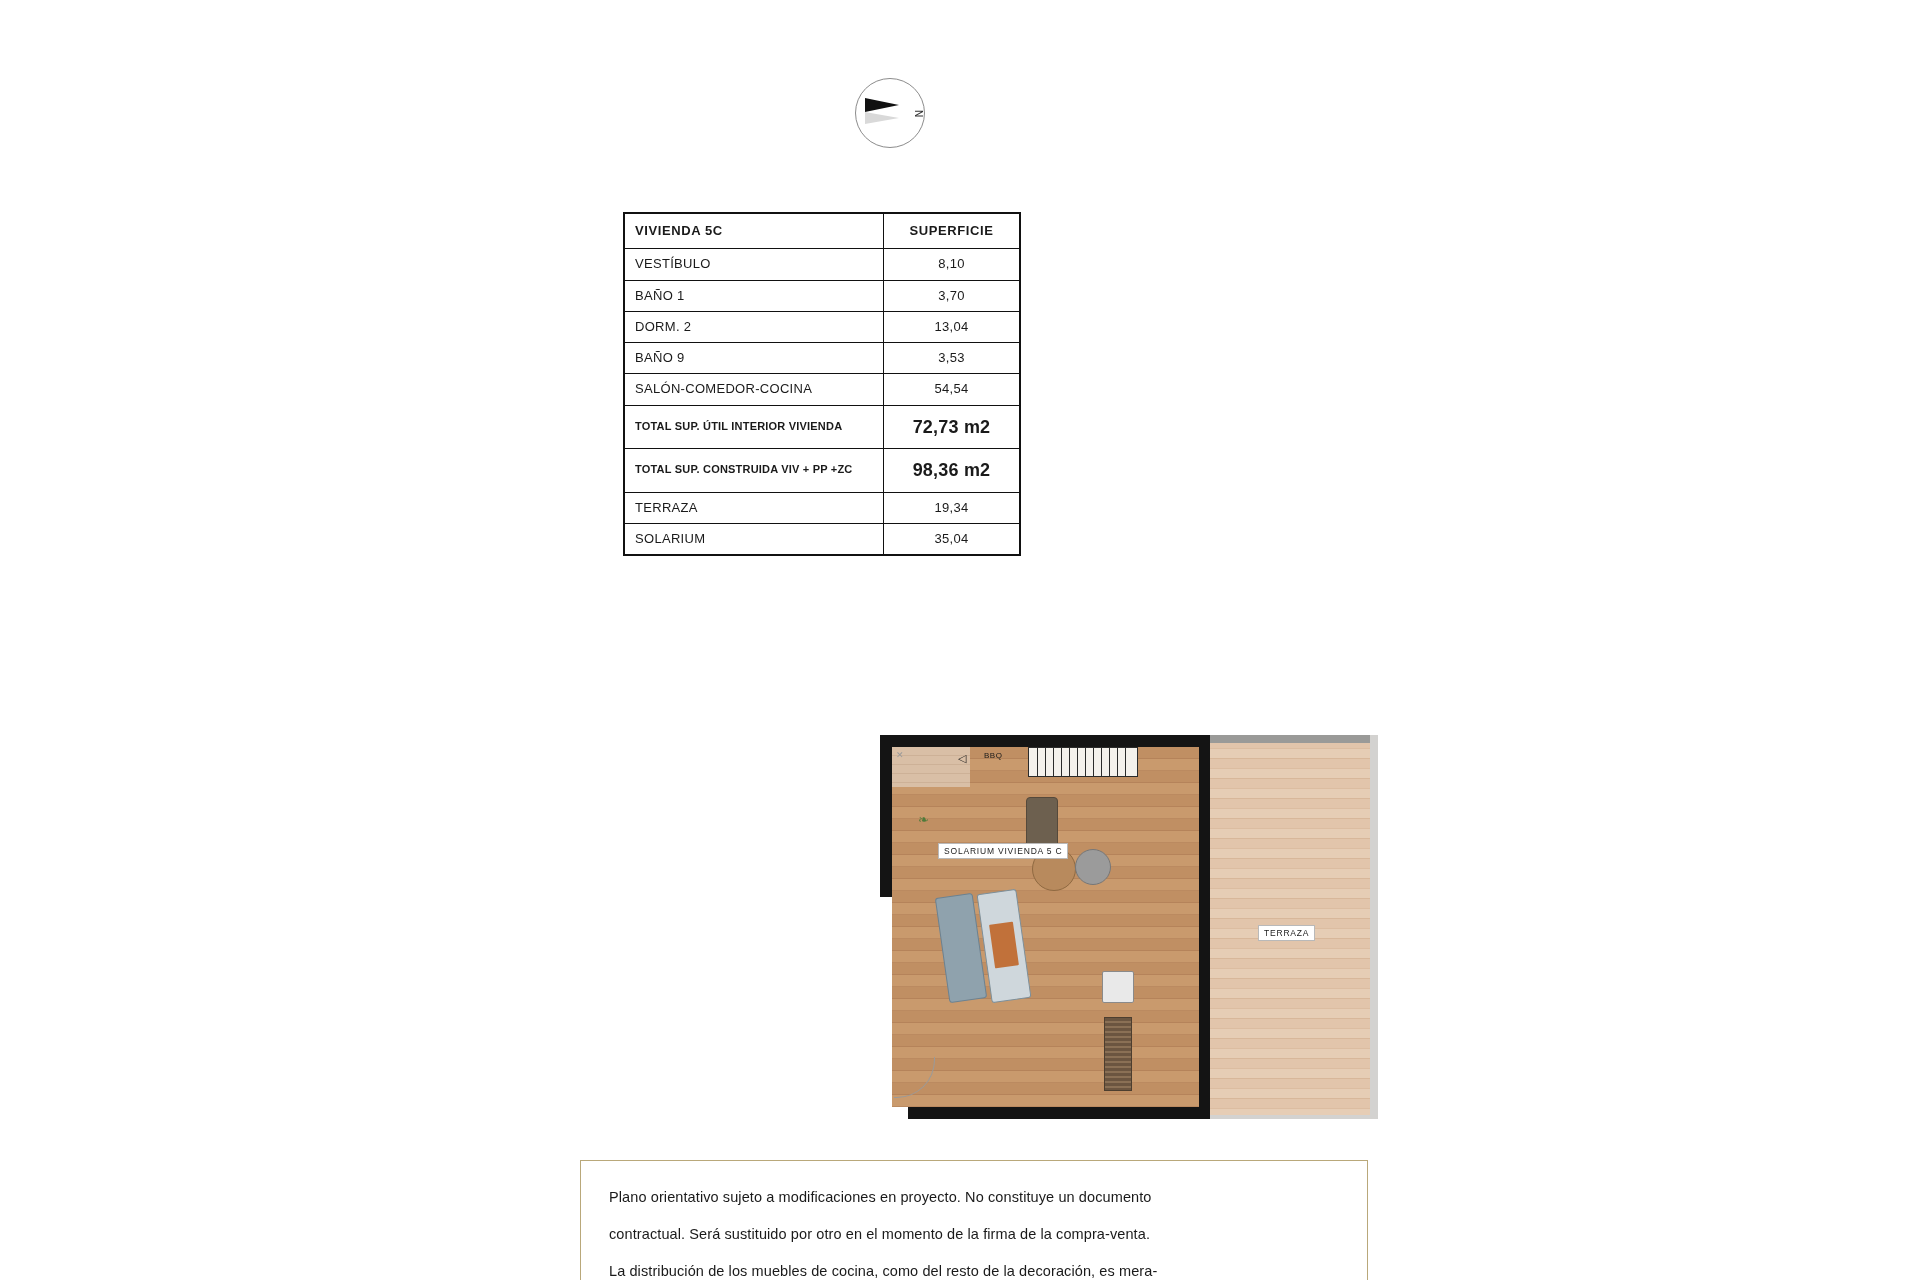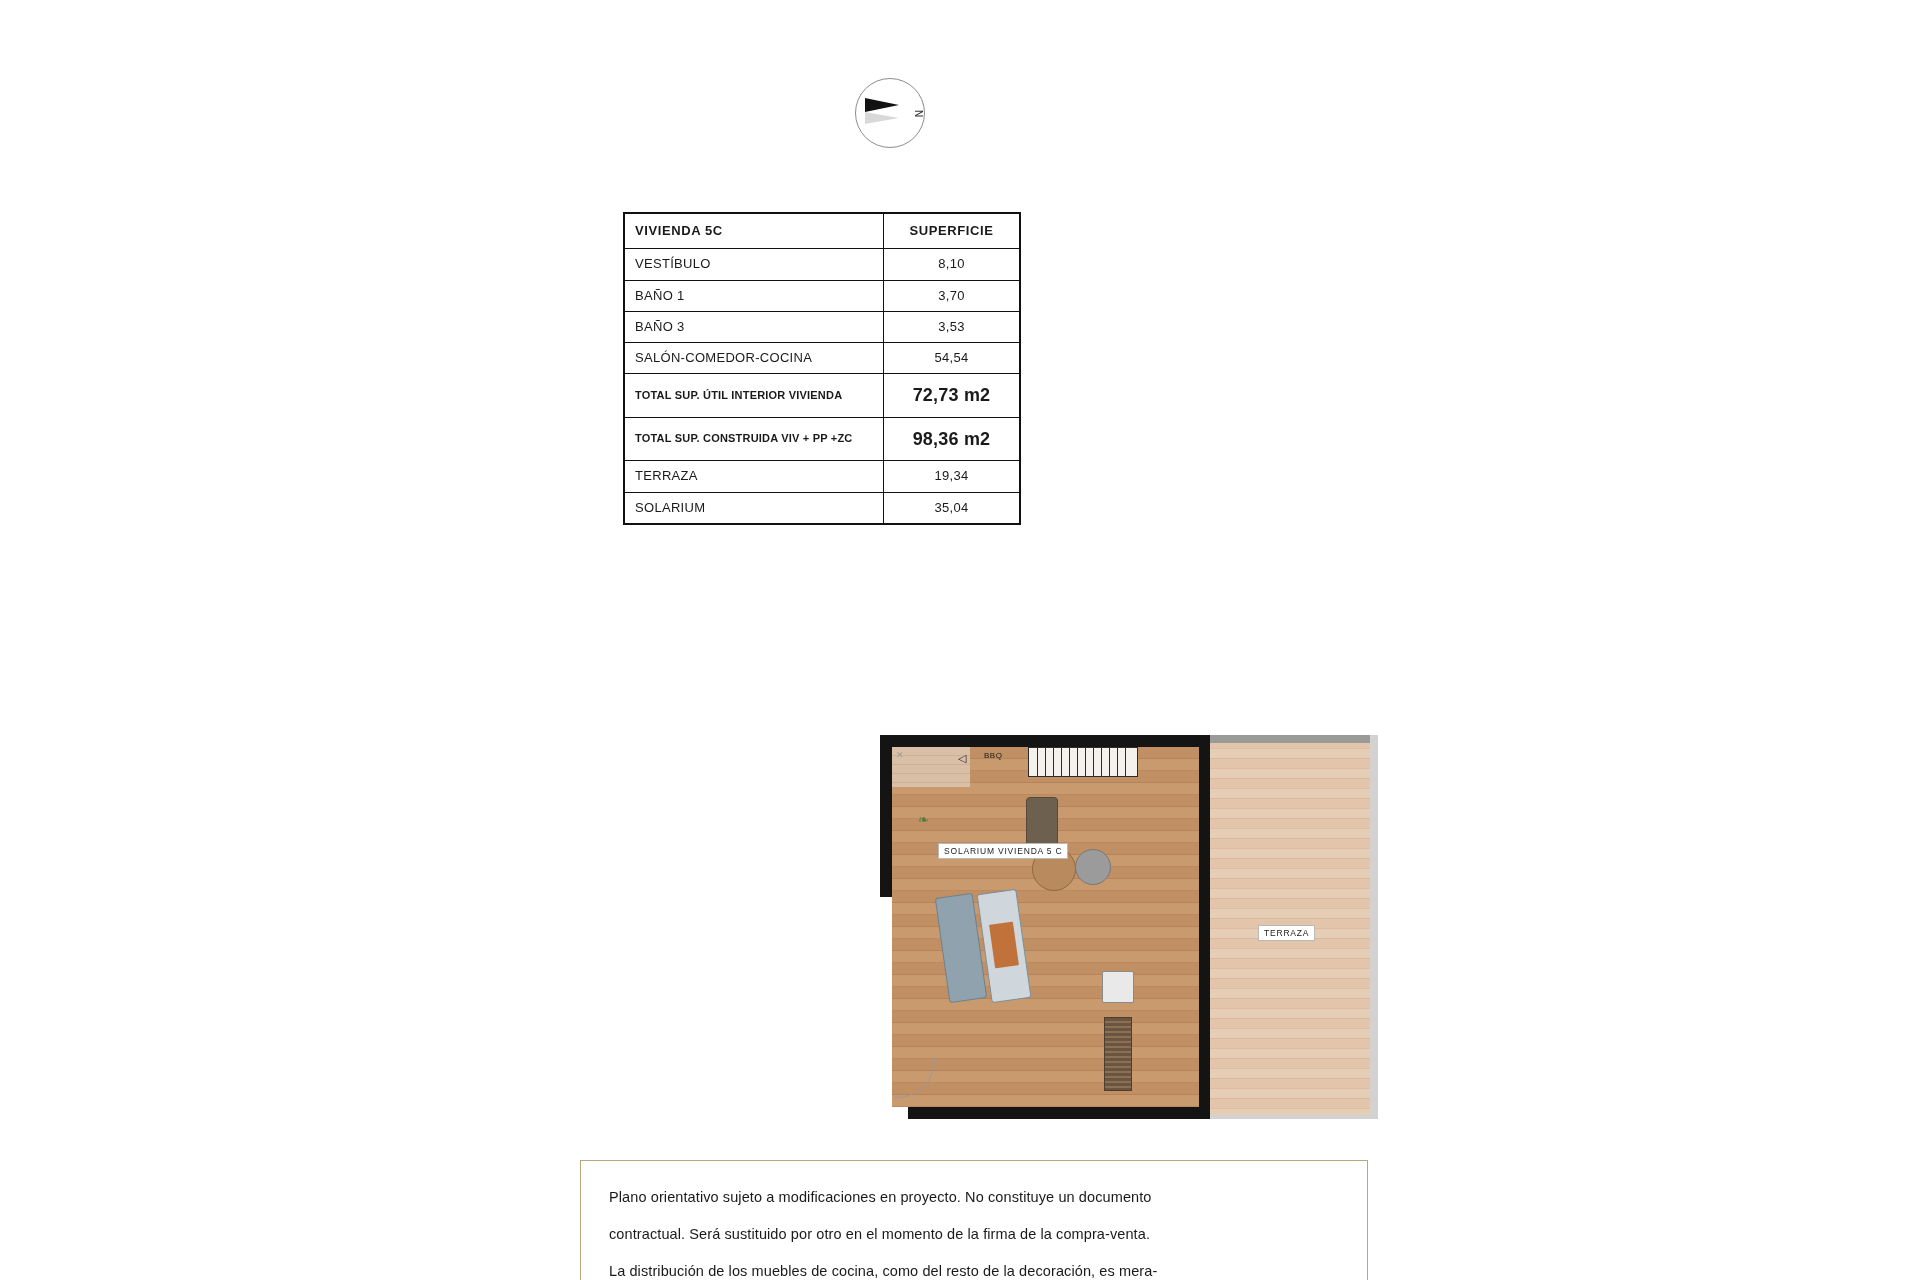--- a/index.html
+++ b/index.html
@@ -345,21 +345,25 @@
         </tr>
         <tr>
           <td class="label">VESTÍBULO</td>
           <td class="value">8,10</td>
         </tr>
         <tr>
           <td class="label">BAÑO 1</td>
           <td class="value">3,70</td>
         </tr>
         <tr>
-          <td class="label">BAÑO 3</td>
+          <td class="label">DORM. 2</td>
+          <td class="value">13,04</td>
+        </tr>
+        <tr>
+          <td class="label">BAÑO 9</td>
           <td class="value">3,53</td>
         </tr>
         <tr>
           <td class="label">SALÓN-COMEDOR-COCINA</td>
           <td class="value">54,54</td>
         </tr>
         <tr class="strong tall">
           <td class="label">TOTAL SUP. ÚTIL INTERIOR VIVIENDA</td>
           <td class="value">72,73 m2</td>
         </tr>

